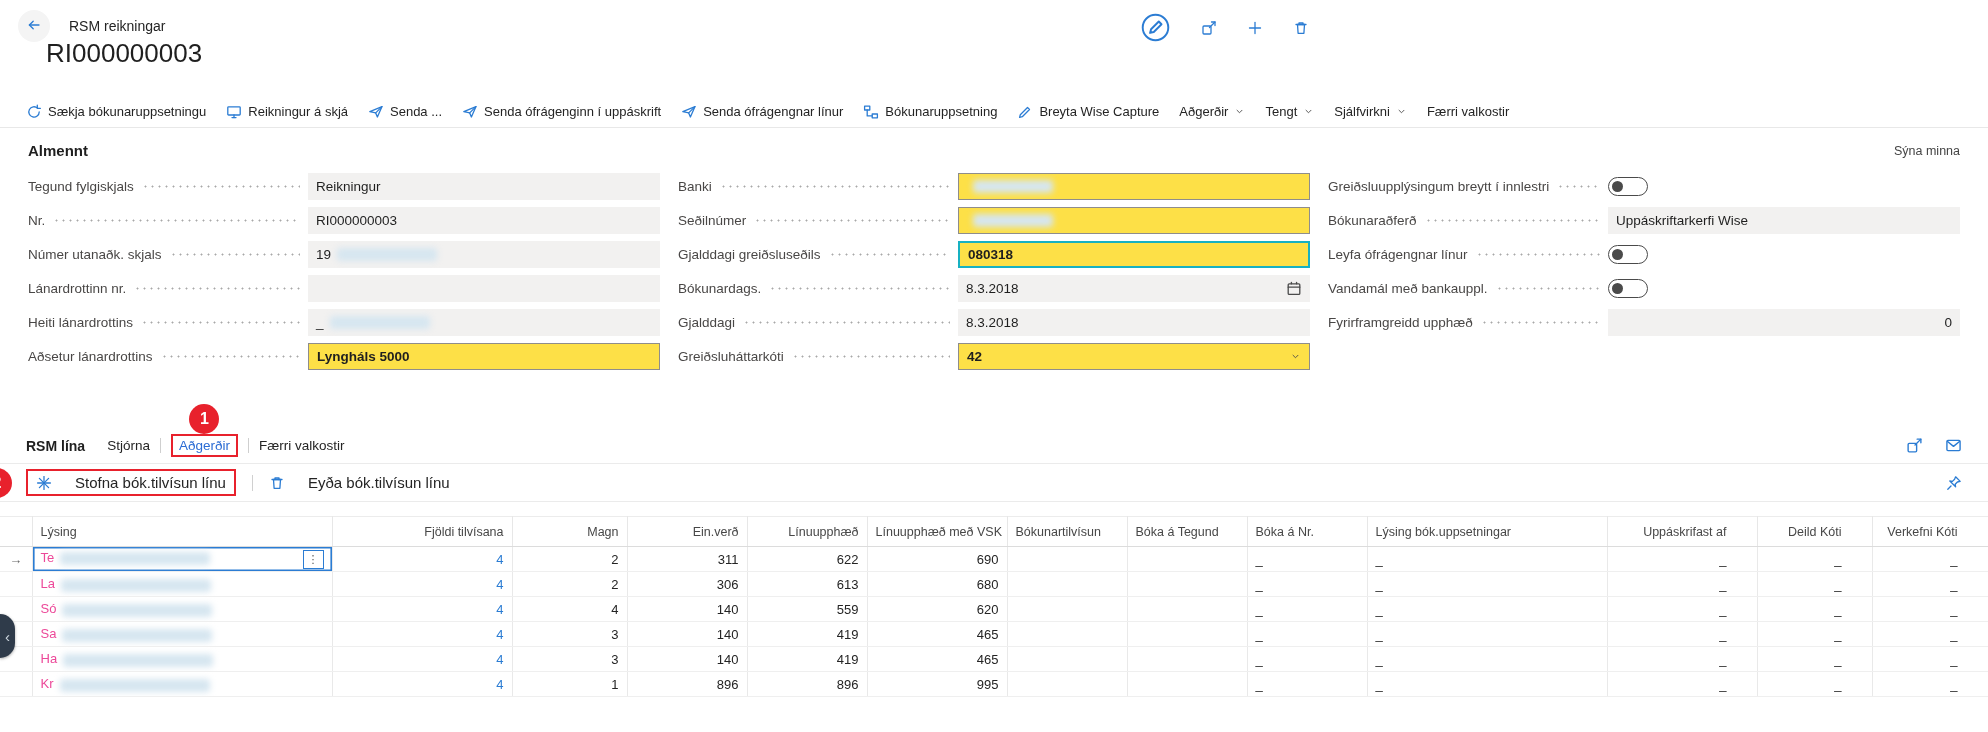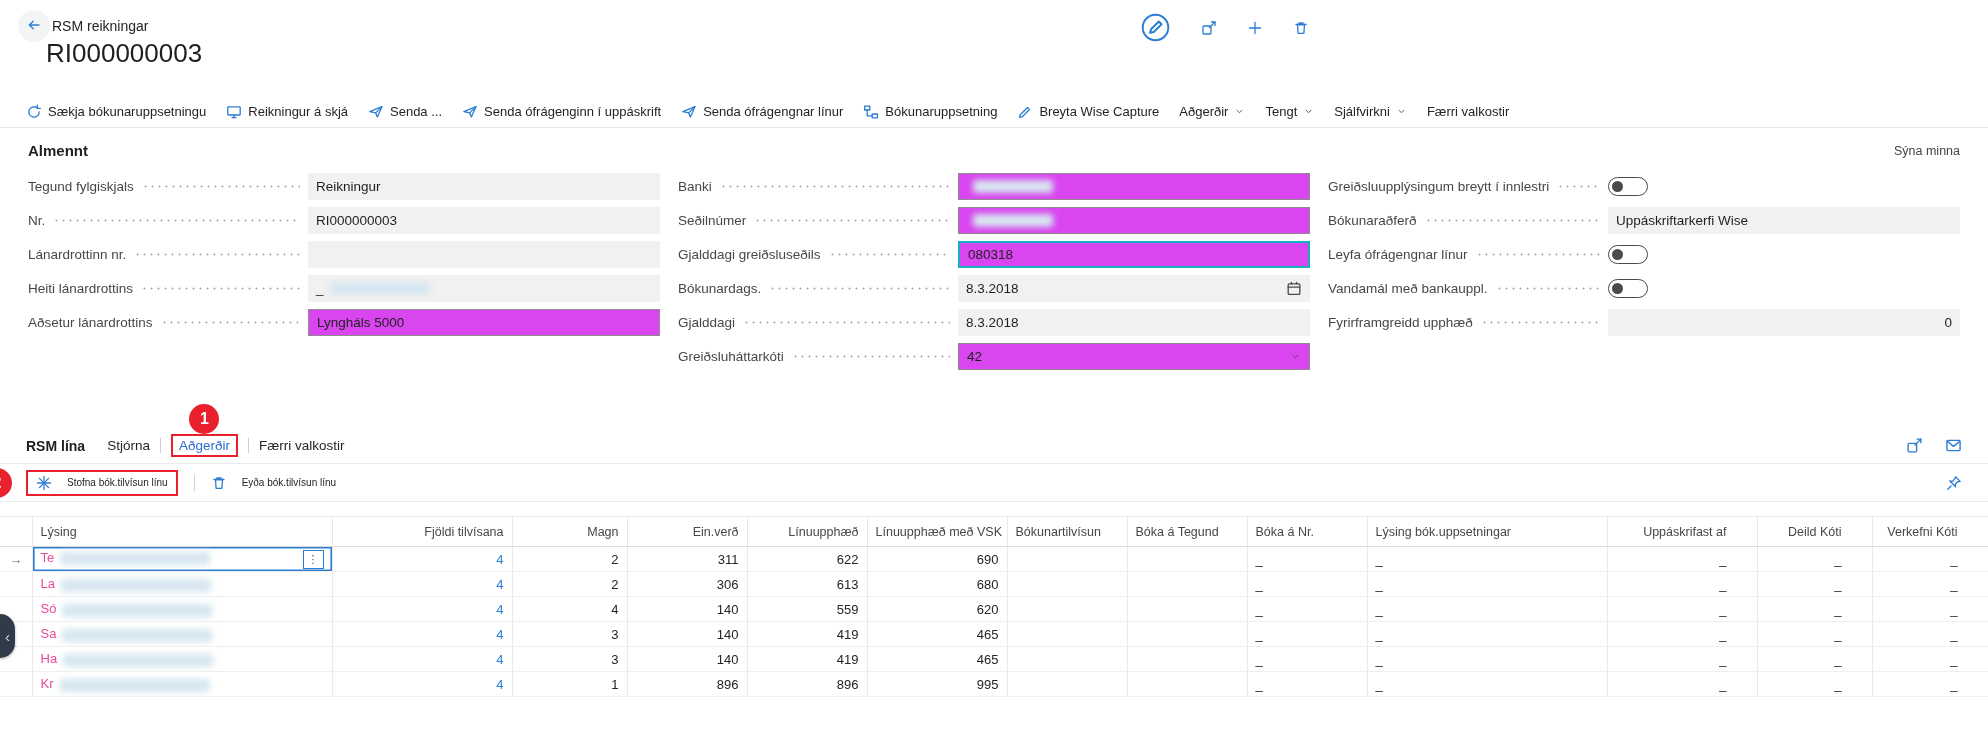--- a/index.html
+++ b/index.html
@@ -1,20 +1,20 @@
 <!DOCTYPE html>
 <html><head>
 <meta charset="utf-8">
 <style>
   *{box-sizing:border-box;margin:0;padding:0;font-family:"Liberation Sans","DejaVu Sans",sans-serif;}
   body{background:#fff;}
   .page{position:relative;width:1988px;height:732px;background:#fff;overflow:hidden;color:#242424;font-size:13.5px;}
 
   
-  .top{position:absolute;top:10px;left:18px;display:flex;align-items:center;gap:2px;}
+  .top{position:absolute;top:10px;left:18px;display:flex;align-items:center;gap:19px;}
   .back{width:32px;height:32px;border-radius:50%;border:none;background:#f4f4f4;display:flex;align-items:center;justify-content:center;cursor:pointer;}
   .crumb{font-size:14px;color:#242424;cursor:pointer;}
   .title{position:absolute;top:38px;left:46px;font-size:26px;font-weight:300;color:#1f1f1f;}
   .sys-actions{position:absolute;top:12px;left:1140px;display:flex;align-items:center;gap:30px;}
   .sys-btn{background:none;border:none;cursor:pointer;display:flex;align-items:center;}
 
   
   .ico{display:inline-flex;align-items:center;}
   .ico svg{width:16px;height:16px;fill:none;stroke:#2b7cd3;stroke-width:1.3;stroke-linecap:round;stroke-linejoin:round;display:block;}
   .ico.big svg{width:31px;height:31px;stroke-width:1;}
@@ -30,21 +30,21 @@
   .general{position:absolute;top:142px;left:0;right:0;padding:0 28px;}
   .sec-head{display:flex;align-items:center;}
   .sec-head h2{font-size:15px;font-weight:700;color:#1f1f1f;}
   .show-less{margin-left:auto;font-size:12.5px;color:#444;cursor:pointer;text-decoration:none;}
   .fields-grid{display:grid;grid-template-columns:1fr 1fr 1fr;column-gap:18px;margin-top:14px;}
   .frow{display:flex;align-items:center;height:27px;margin-bottom:7px;}
   .frow label{color:#494746;white-space:nowrap;font-size:13.5px;}
   .dots{flex:1 1 auto;height:100%;margin:0 8px 0 8px;background-image:radial-gradient(circle,#a8a8a8 0.9px,transparent 1.1px);background-size:7px 3px;background-repeat:repeat-x;background-position:0 center;}
   .ctl{flex:0 0 352px;height:27px;display:flex;align-items:center;padding:0 8px;color:#1f1f1f;overflow:hidden;}
   .ctl.ro{background:#f2f1f0;}
-  .ctl.inp{background:#d946ef;border:1px solid #8f8d8b;}
+  .ctl.inp{background:#fde047;border:1px solid #8f8d8b;font-weight:bold;}
   .ctl.inp.focused{border:2px solid #17b1c2;}
   .ctl.right .val{margin-left:auto;}
   .ctl .val{white-space:nowrap;}
   .ctl-wrap{flex:0 0 352px;display:flex;align-items:center;}
   .toggle{width:40px;height:19px;border:1px solid #4a4a4a;border-radius:10px;position:relative;background:#fff;cursor:pointer;}
   .toggle .knob{position:absolute;left:3px;top:3px;width:11px;height:11px;border-radius:50%;background:#4a4a4a;}
 
   
   .blob{display:inline-block;height:13px;border-radius:3px;background:#d6e6f0;filter:blur(3px);vertical-align:middle;margin-left:6px;}
 
@@ -54,21 +54,21 @@
   .lines-head h2{font-size:14px;font-weight:700;color:#1f1f1f;}
   .tabs{display:flex;align-items:center;margin-left:22px;gap:10px;}
   .tab{background:none;border:none;font-size:13.5px;color:#242424;cursor:pointer;white-space:nowrap;}
   .tab.active{color:#2b6cd4;}
   .tsep{width:1px;height:15px;background:#cfcfcf;}
   .head-icons{margin-left:auto;display:flex;align-items:center;gap:22px;}
   .head-icons .ico svg{width:17px;height:17px;}
   .hi-btn{background:none;border:none;cursor:pointer;display:flex;}
 
   .lines-actions{height:38px;padding:0 26px;display:flex;align-items:center;gap:16px;border-bottom:1px solid #ebebeb;}
-  .line-act{display:flex;align-items:center;gap:15px;background:none;border:none;font-size:10px;color:#242424;cursor:pointer;white-space:nowrap;}
+  .line-act{display:flex;align-items:center;gap:23px;background:none;border:none;font-size:15px;color:#242424;cursor:pointer;white-space:nowrap;}
   .asep{width:1px;height:16px;background:#d0d0d0;}
   .pin-area{margin-left:auto;display:flex;}
 
   
   .ann-box{position:relative;display:inline-flex;border:2px solid #e8212c;padding:2px 6px;z-index:6;}
   .ann-box2{position:relative;display:inline-flex;border:2px solid #e8212c;padding:3px 8px;z-index:6;}
   .ann-circle{position:absolute;width:30px;height:30px;border-radius:50%;background:#e8212c;color:#fff;font-size:16px;font-weight:700;display:flex;align-items:center;justify-content:center;z-index:8;}
   .c1{top:-32px;left:50%;transform:translateX(-50%);}
   .c2{left:-46px;top:50%;transform:translateY(-50%);}
 
@@ -251,20 +251,28 @@
             <span class="dots"></span>
             <div class="ctl ro">
               <span class="val">Reikningur</span>
             </div>
           </div>
           <div class="frow">
             <label>Nr.</label>
             <span class="dots"></span>
             <div class="ctl ro">
               <span class="val">RI000000003</span>
+            </div>
+          </div>
+          <div class="frow">
+            <label>Númer utanaðk. skjals</label>
+            <span class="dots"></span>
+            <div class="ctl ro">
+              <span class="val">19</span>
+              <span class="blob" style="width: 100px;"></span>
             </div>
           </div>
           <div class="frow">
             <label>Lánardrottinn nr.</label>
             <span class="dots"></span>
             <div class="ctl ro">
               <span class="val"></span>
             </div>
           </div>
           <div class="frow">

